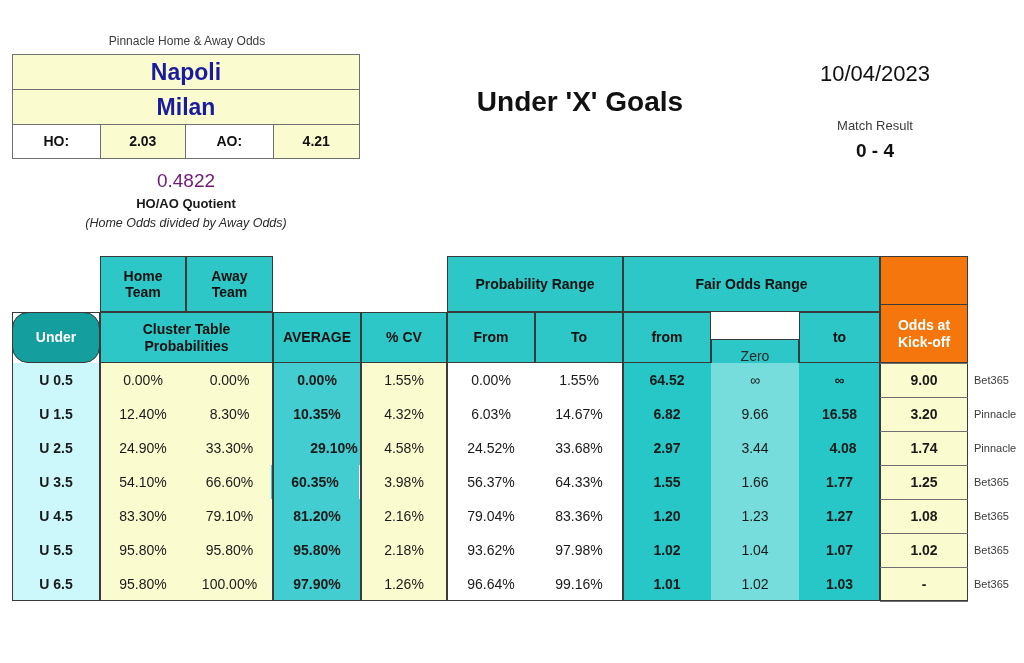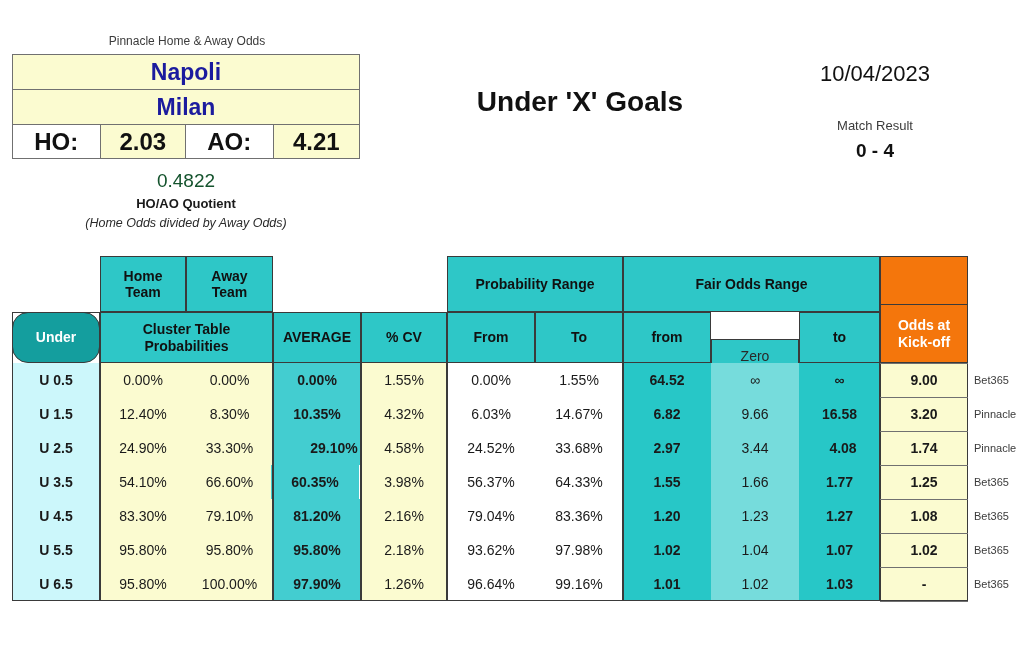--- a/index.html
+++ b/index.html
@@ -57,38 +57,38 @@
     text-align: center;
     font-size: 23px;
     font-weight: bold;
     color: #1b1b9e;
     background: #fbfbd0;
   }
   .oddscell {
     height: 33px;
     line-height: 33px;
     text-align: center;
-    font-size: 24px;
+    font-size: 14px;
     font-weight: bold;
     color: #111;
     box-sizing: border-box;
     border-right: 1px solid #707070;
   }
   .oddscell.lbl { width: 25.3%; background: #ffffff; }
   .oddscell.val { width: 24.7%; background: #fbfbd0; }
   .oddscell.last { border-right: none; }
 
   .quotient-val {
     position: absolute;
     left: 12px;
     top: 170px;
     width: 348px;
     text-align: center;
     font-size: 19px;
-    color: #14532d;
+    color: #701a75;
   }
   .quotient-lbl {
     position: absolute;
     left: 12px;
     top: 196px;
     width: 348px;
     text-align: center;
     font-size: 13px;
     font-weight: bold;
     color: #1a1a1a;

